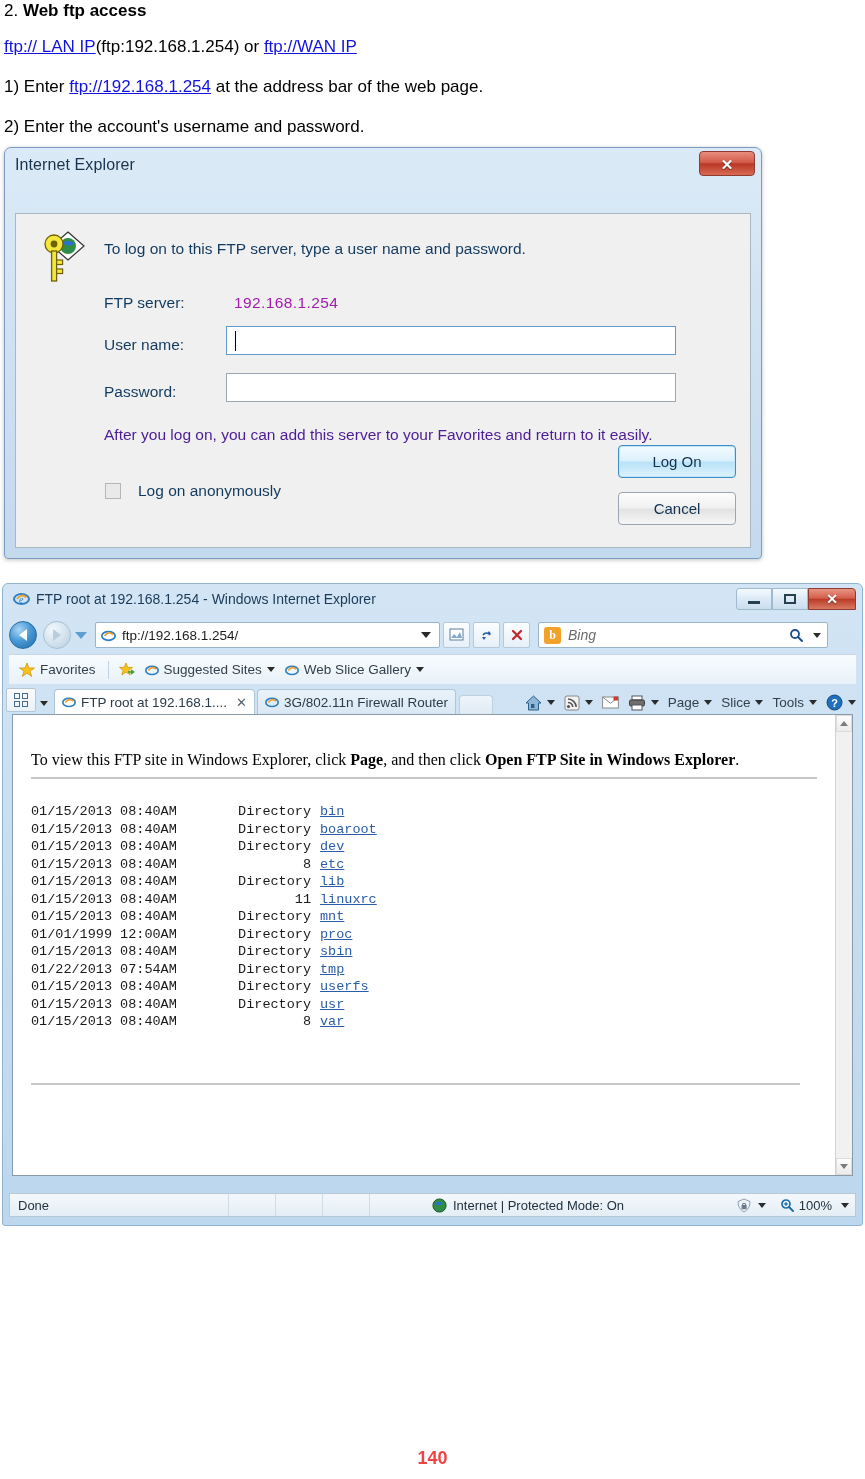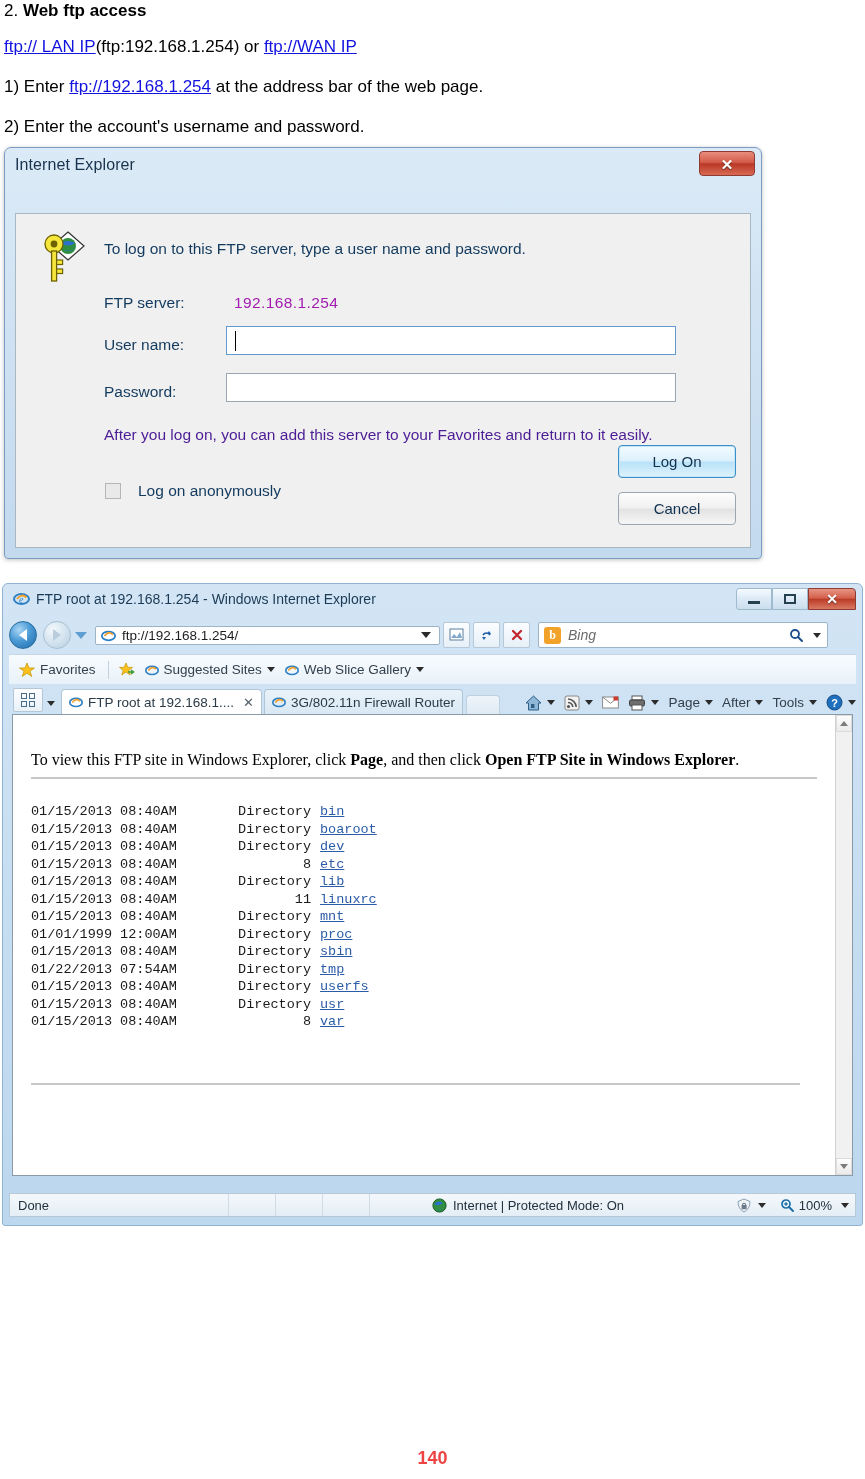--- a/index.html
+++ b/index.html
@@ -121,21 +121,21 @@
     background:radial-gradient(circle at 35% 30%,#f3f8fc 0%,#d4e4f0 50%,#b7cddf 100%);
     border:1px solid #a9c0d2;
   }
   .arrow-l{width:0;height:0;border-top:6px solid transparent;border-bottom:6px solid transparent;border-right:8px solid #fff;}
   .arrow-r{width:0;height:0;border-top:6px solid transparent;border-bottom:6px solid transparent;border-left:8px solid #b9cddd;}
   #nav-hist{
     margin-left:4px;width:0;height:0;
     border-left:6px solid transparent;border-right:6px solid transparent;border-top:7px solid #5f9ed0;
   }
   #addr-box{
-    margin-left:8px;height:19px;flex:0 0 345px;background:#fff;
+    margin-left:8px;height:26px;flex:0 0 345px;background:#fff;
     border:1px solid #9bb4c7;border-radius:2px;display:flex;align-items:center;
     box-sizing:border-box;
   }
   #addr-ie-icon{margin:0 6px 0 5px;}
   #addr-text{font-size:13.5px;color:#1d1d1d;flex:1;}
   #addr-drop{margin-right:8px;width:0;height:0;border-left:5px solid transparent;border-right:5px solid transparent;border-top:6px solid #2b2b2b;}
   .tbtn{
     width:27px;height:26px;margin-left:3px;box-sizing:border-box;
     border:1px solid #b7c8d6;background:linear-gradient(180deg,#fbfdff,#e7f0f8);
     display:flex;align-items:center;justify-content:center;border-radius:2px;
@@ -157,21 +157,21 @@
     background:linear-gradient(180deg,#f7fbfe,#e9f2f9);
     border-top:1px solid #c3d7e6;display:flex;align-items:center;
     box-sizing:border-box;
   }
   .fav-item{display:flex;align-items:center;margin-left:10px;font-size:13.5px;color:#33414d;}
   #fav-sep{width:1px;height:18px;background:#c3d2dd;margin-left:12px;}
   .caret-dn{margin-left:5px;width:0;height:0;border-left:4px solid transparent;border-right:4px solid transparent;border-top:5px solid #2b2b2b;}
 
   
   #tab-bar{
-    position:absolute;left:10px;top:100px;right:6px;height:30px;
+    position:absolute;left:3px;top:100px;right:6px;height:30px;
     display:flex;align-items:flex-end;
   }
   #quick-tabs{
     width:28px;height:22px;border:1px solid #b5c7d5;border-radius:2px;
     background:linear-gradient(180deg,#fcfdff,#e8f1f8);
     display:flex;align-items:center;justify-content:center;margin-bottom:2px;
   }
   #quick-tabs .qt-grid{display:grid;grid-template-columns:6px 6px;grid-gap:2px;}
   #quick-tabs .qt-grid i{width:6px;height:6px;border:1px solid #4a6b85;box-sizing:border-box;display:block;}
   #tab-list-caret{margin:0 6px 8px 4px;width:0;height:0;border-left:4px solid transparent;border-right:4px solid transparent;border-top:5px solid #2b2b2b;}
@@ -476,21 +476,21 @@
           <rect x="1.5" y="5" width="15" height="6" rx="1.4" fill="#6d6d6d" stroke="#3c3c3c"></rect>
           <rect x="4" y="10" width="10" height="5" fill="#fff" stroke="#555"></rect>
         </svg>
         <span class="caret-dn"></span>
       </div>
       <div class="cmd-item">
         <span>Page</span>
         <span class="caret-dn"></span>
       </div>
       <div class="cmd-item">
-        <span>After</span>
+        <span>Slice</span>
         <span class="caret-dn"></span>
       </div>
       <div class="cmd-item">
         <span>Tools</span>
         <span class="caret-dn"></span>
       </div>
       <div class="cmd-item">
         <svg width="17" height="17" viewBox="0 0 17 17">
           <circle cx="8.5" cy="8.5" r="7.5" fill="#1f6fbf" stroke="#14497e"></circle>
           <text x="8.5" y="12.5" font-size="11" font-weight="bold" fill="#fff" text-anchor="middle" font-family="Liberation Sans, sans-serif">?</text>

